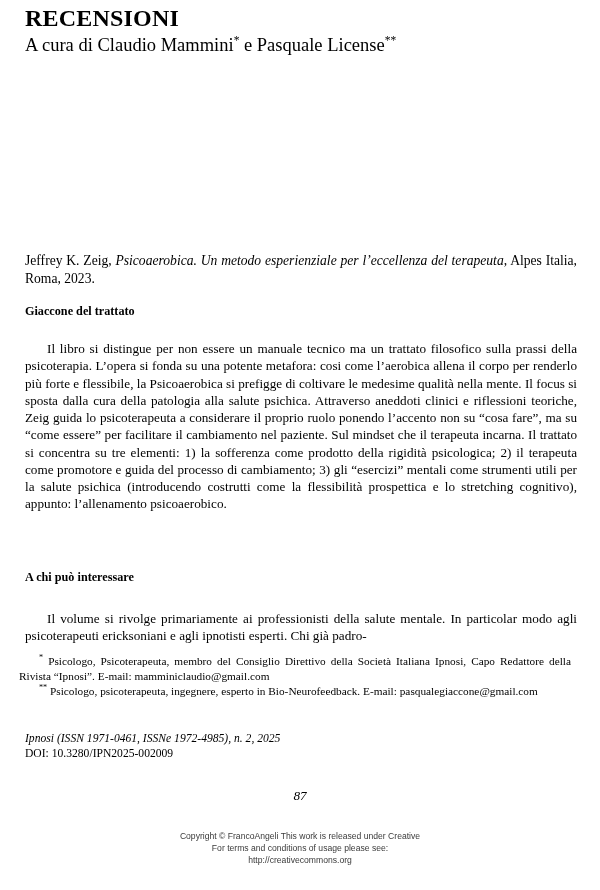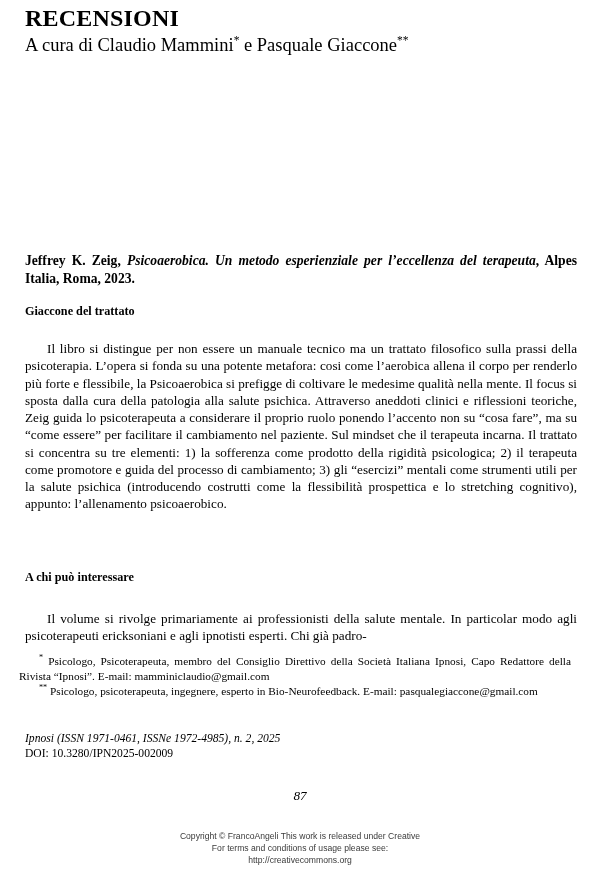--- a/index.html
+++ b/index.html
@@ -50,21 +50,21 @@
     line-height: 0;
   }
 
   
   .book-ref {
     position: absolute;
     left: 25px;
     top: 238px;
     width: 552px;
     font-size: 13.6px;
-    font-weight: bold;
+    font-weight: normal;
     line-height: 1.33;
     text-align: justify;
   }
   .book-ref .ital { font-style: italic; }
 
   
   .sub-heading {
     position: absolute;
     left: 25px;
     width: 552px;
@@ -152,21 +152,21 @@
   }
   .copyright-footer div { margin: 0; }
 </style>
 </head>
 <body>
 
 <div class="page">
 
   <div class="masthead">
     <h1 class="section-title">RECENSIONI</h1>
-    <p class="editors-line"><span>A cura di Claudio Mammini</span><span class="sup">*</span><span> e Pasquale Giaccone</span><span class="sup">**</span></p>
+    <p class="editors-line"><span>A cura di Claudio Mammini</span><span class="sup">*</span><span> e Pasquale License</span><span class="sup">**</span></p>
   </div>
 
   <p class="book-ref"><span>Jeffrey K. Zeig, </span><span class="ital">Psicoaerobica. Un metodo esperienziale per l’eccellenza del terapeuta</span><span>, Alpes Italia, Roma, 2023.</span></p>
 
   <h2 class="sub-heading" id="heading-profilo">Giaccone del trattato</h2>
 
   <p class="body-par" id="par-profilo"><span>Il libro si distingue per non essere un manuale tecnico ma un trattato filosofico sulla prassi della psicoterapia. L’opera si fonda su una potente metafora: cosi come l’aerobica allena il corpo per renderlo più forte e flessibile, la Psicoaerobica si prefigge di coltivare le medesime qualità nella mente. Il focus si sposta dalla cura della patologia alla salute psichica. Attraverso aneddoti clinici e riflessioni teoriche, Zeig guida lo psicoterapeuta a considerare il proprio ruolo ponendo l’accento non su “cosa fare”, ma su “come essere” per facilitare il cambiamento nel paziente. Sul </span><span class="ital">mindset</span><span> che il terapeuta incarna. Il trattato si concentra su tre elementi: 1) la sofferenza come prodotto della rigidità psicologica; 2) il terapeuta come promotore e guida del processo di cambiamento; 3) gli “esercizi” mentali come strumenti utili per la salute psichica (introducendo costrutti come la flessibilità prospettica e lo stretching cognitivo), appunto: l’allenamento psicoaerobico.</span></p>
 
   <h2 class="sub-heading" id="heading-achi">A chi può interessare</h2>
 

